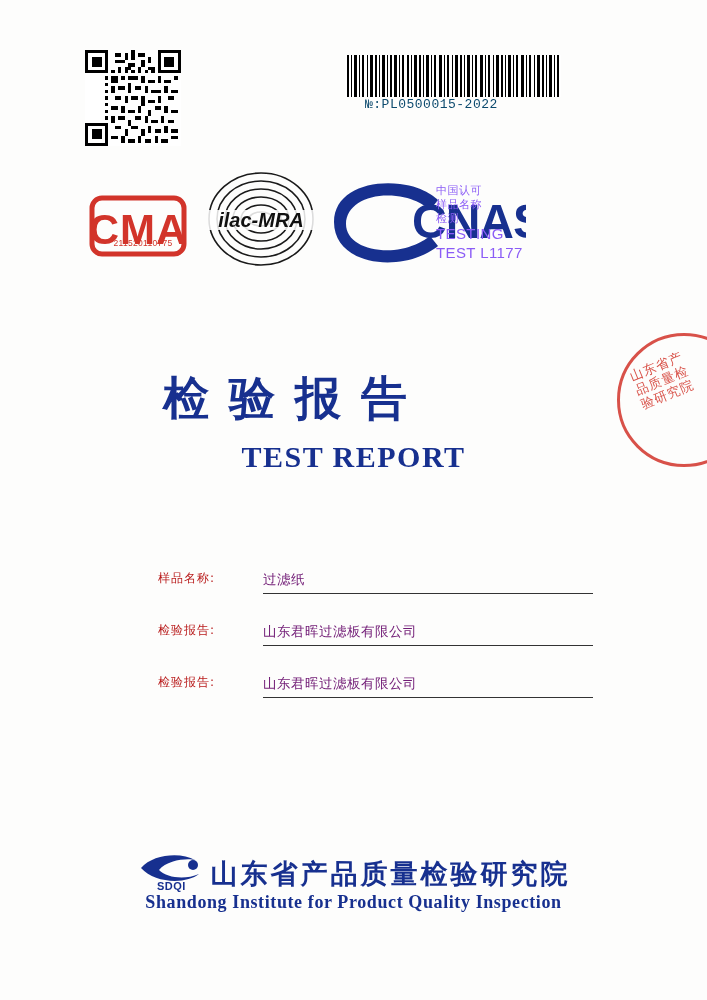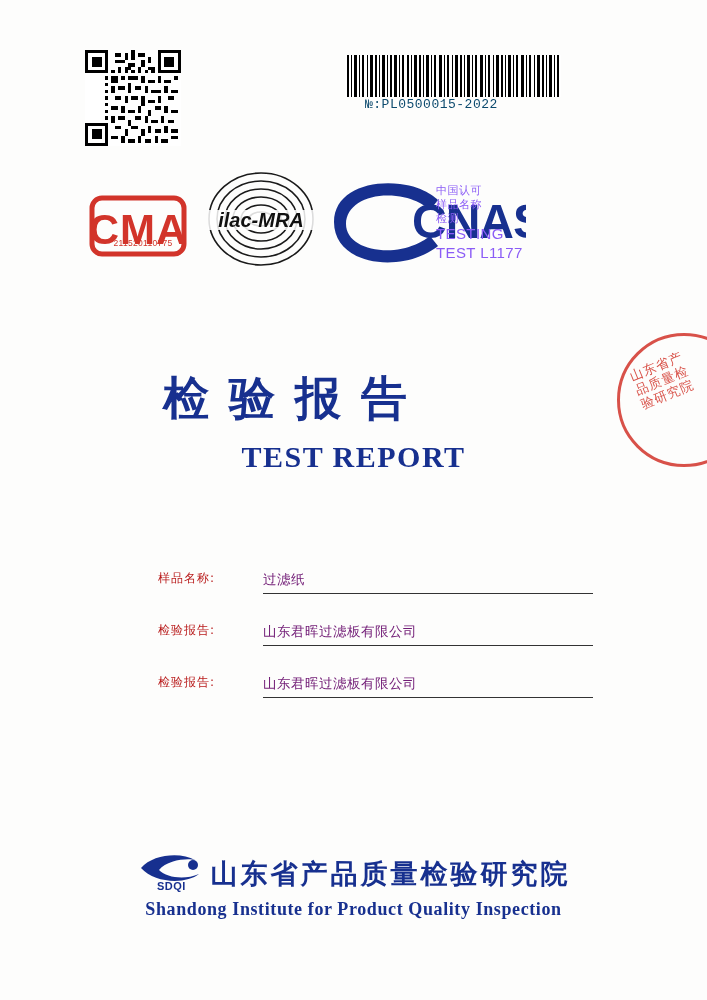--- a/index.html
+++ b/index.html
@@ -202,21 +202,20 @@
     flex: none;
   }
   .footer-cn {
     font-family: "DejaVu Sans", sans-serif;
     font-weight: bold;
     font-size: 27px;
     letter-spacing: 3px;
     color: #17308f;
   }
   .footer-en {
-    margin-top: 7px;
     font-family: "Liberation Serif", serif;
     font-weight: bold;
     font-size: 18px;
     letter-spacing: 0.6px;
     color: #17308f;
   }
 
   
   .seal {
     position: absolute;

